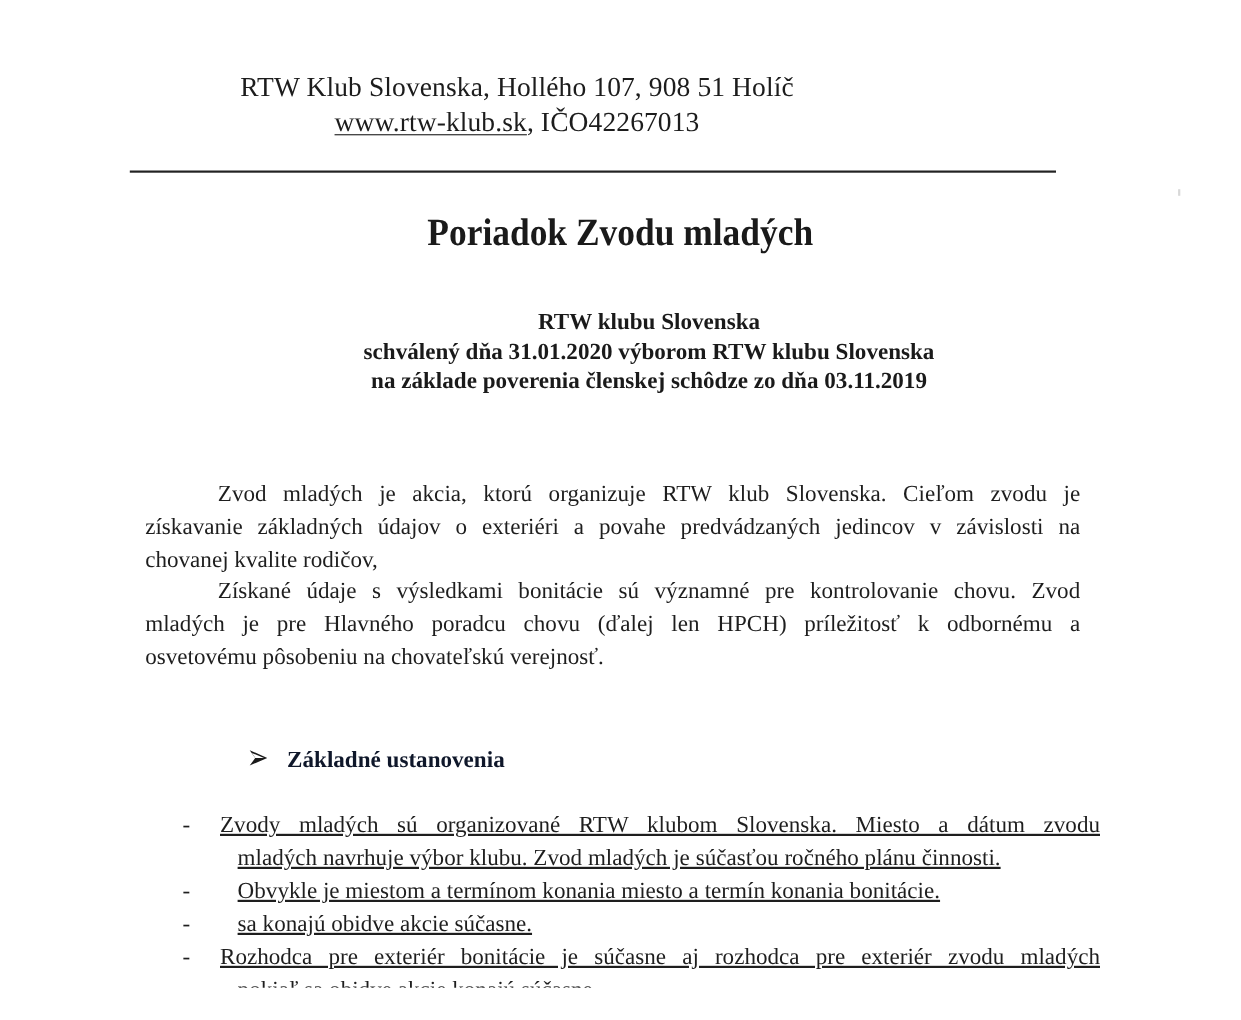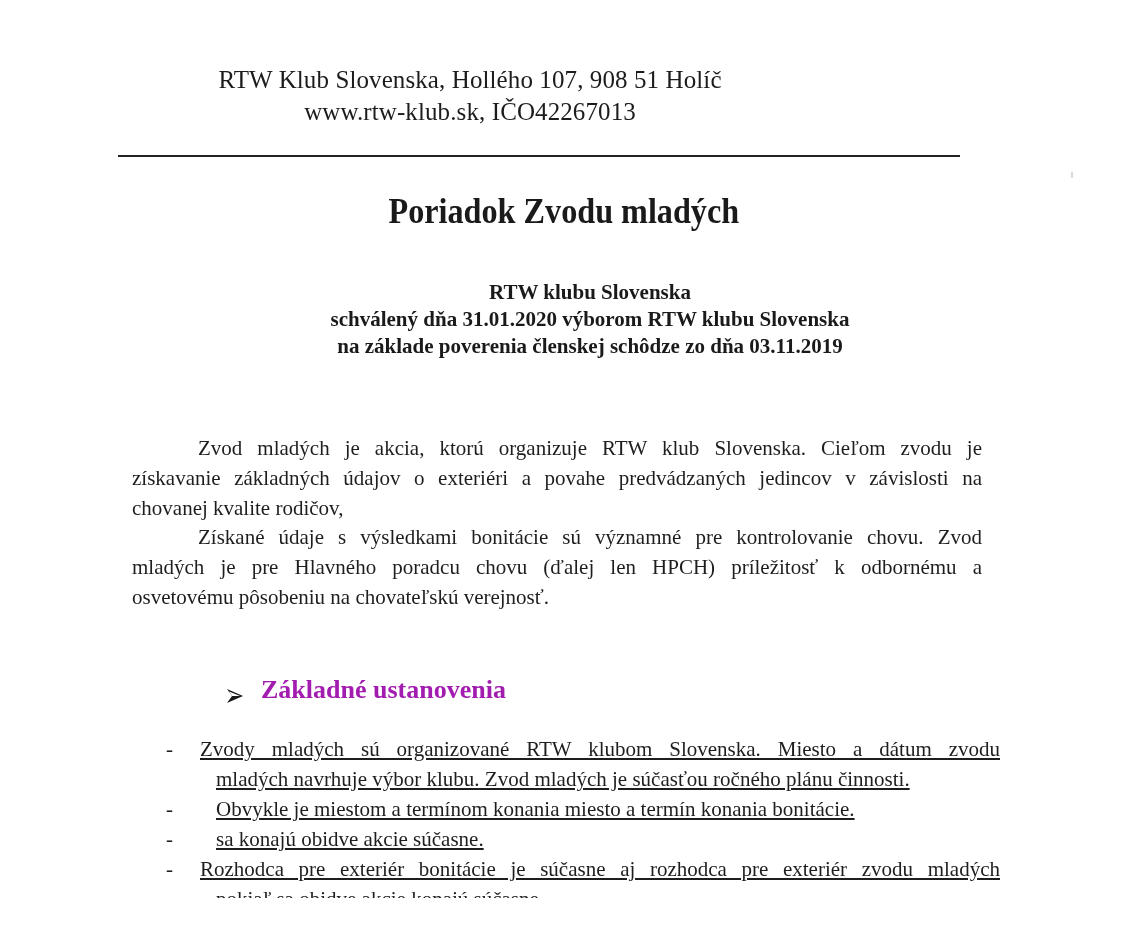--- a/index.html
+++ b/index.html
@@ -27,20 +27,21 @@
       left: 0;
       width: 940px;
       top: 64px;
       text-align: center;
       font-size: 25px;
       line-height: 32px;
       color: #1c1c1c;
       letter-spacing: 0.1px;
     }
     .letterhead .web {
+      text-decoration: underline;
       text-decoration-thickness: 1px;
       text-underline-offset: 3px;
     }
     .rule {
       position: absolute;
       left: 118px;
       top: 155px;
       width: 842px;
       height: 0;
       border-top: 2px solid #222;
@@ -88,26 +89,25 @@
     .para .line.last {
       text-align-last: left;
     }
     .para .indent {
       padding-left: 66px;
     }
     .section-heading {
       position: absolute;
       left: 226px;
       top: 676px;
-      font-size: 26px;
+      font-size: 21px;
       line-height: 28px;
       font-weight: bold;
-      color: #a21caf;
+      color: #0f172a;
       display: flex;
-      align-items: center;
     }
     .section-heading .arrow {
       display: inline-block;
       width: 18px;
       height: 16px;
       margin-right: 17px;
     }
     .bullets {
       position: absolute;
       left: 166px;

